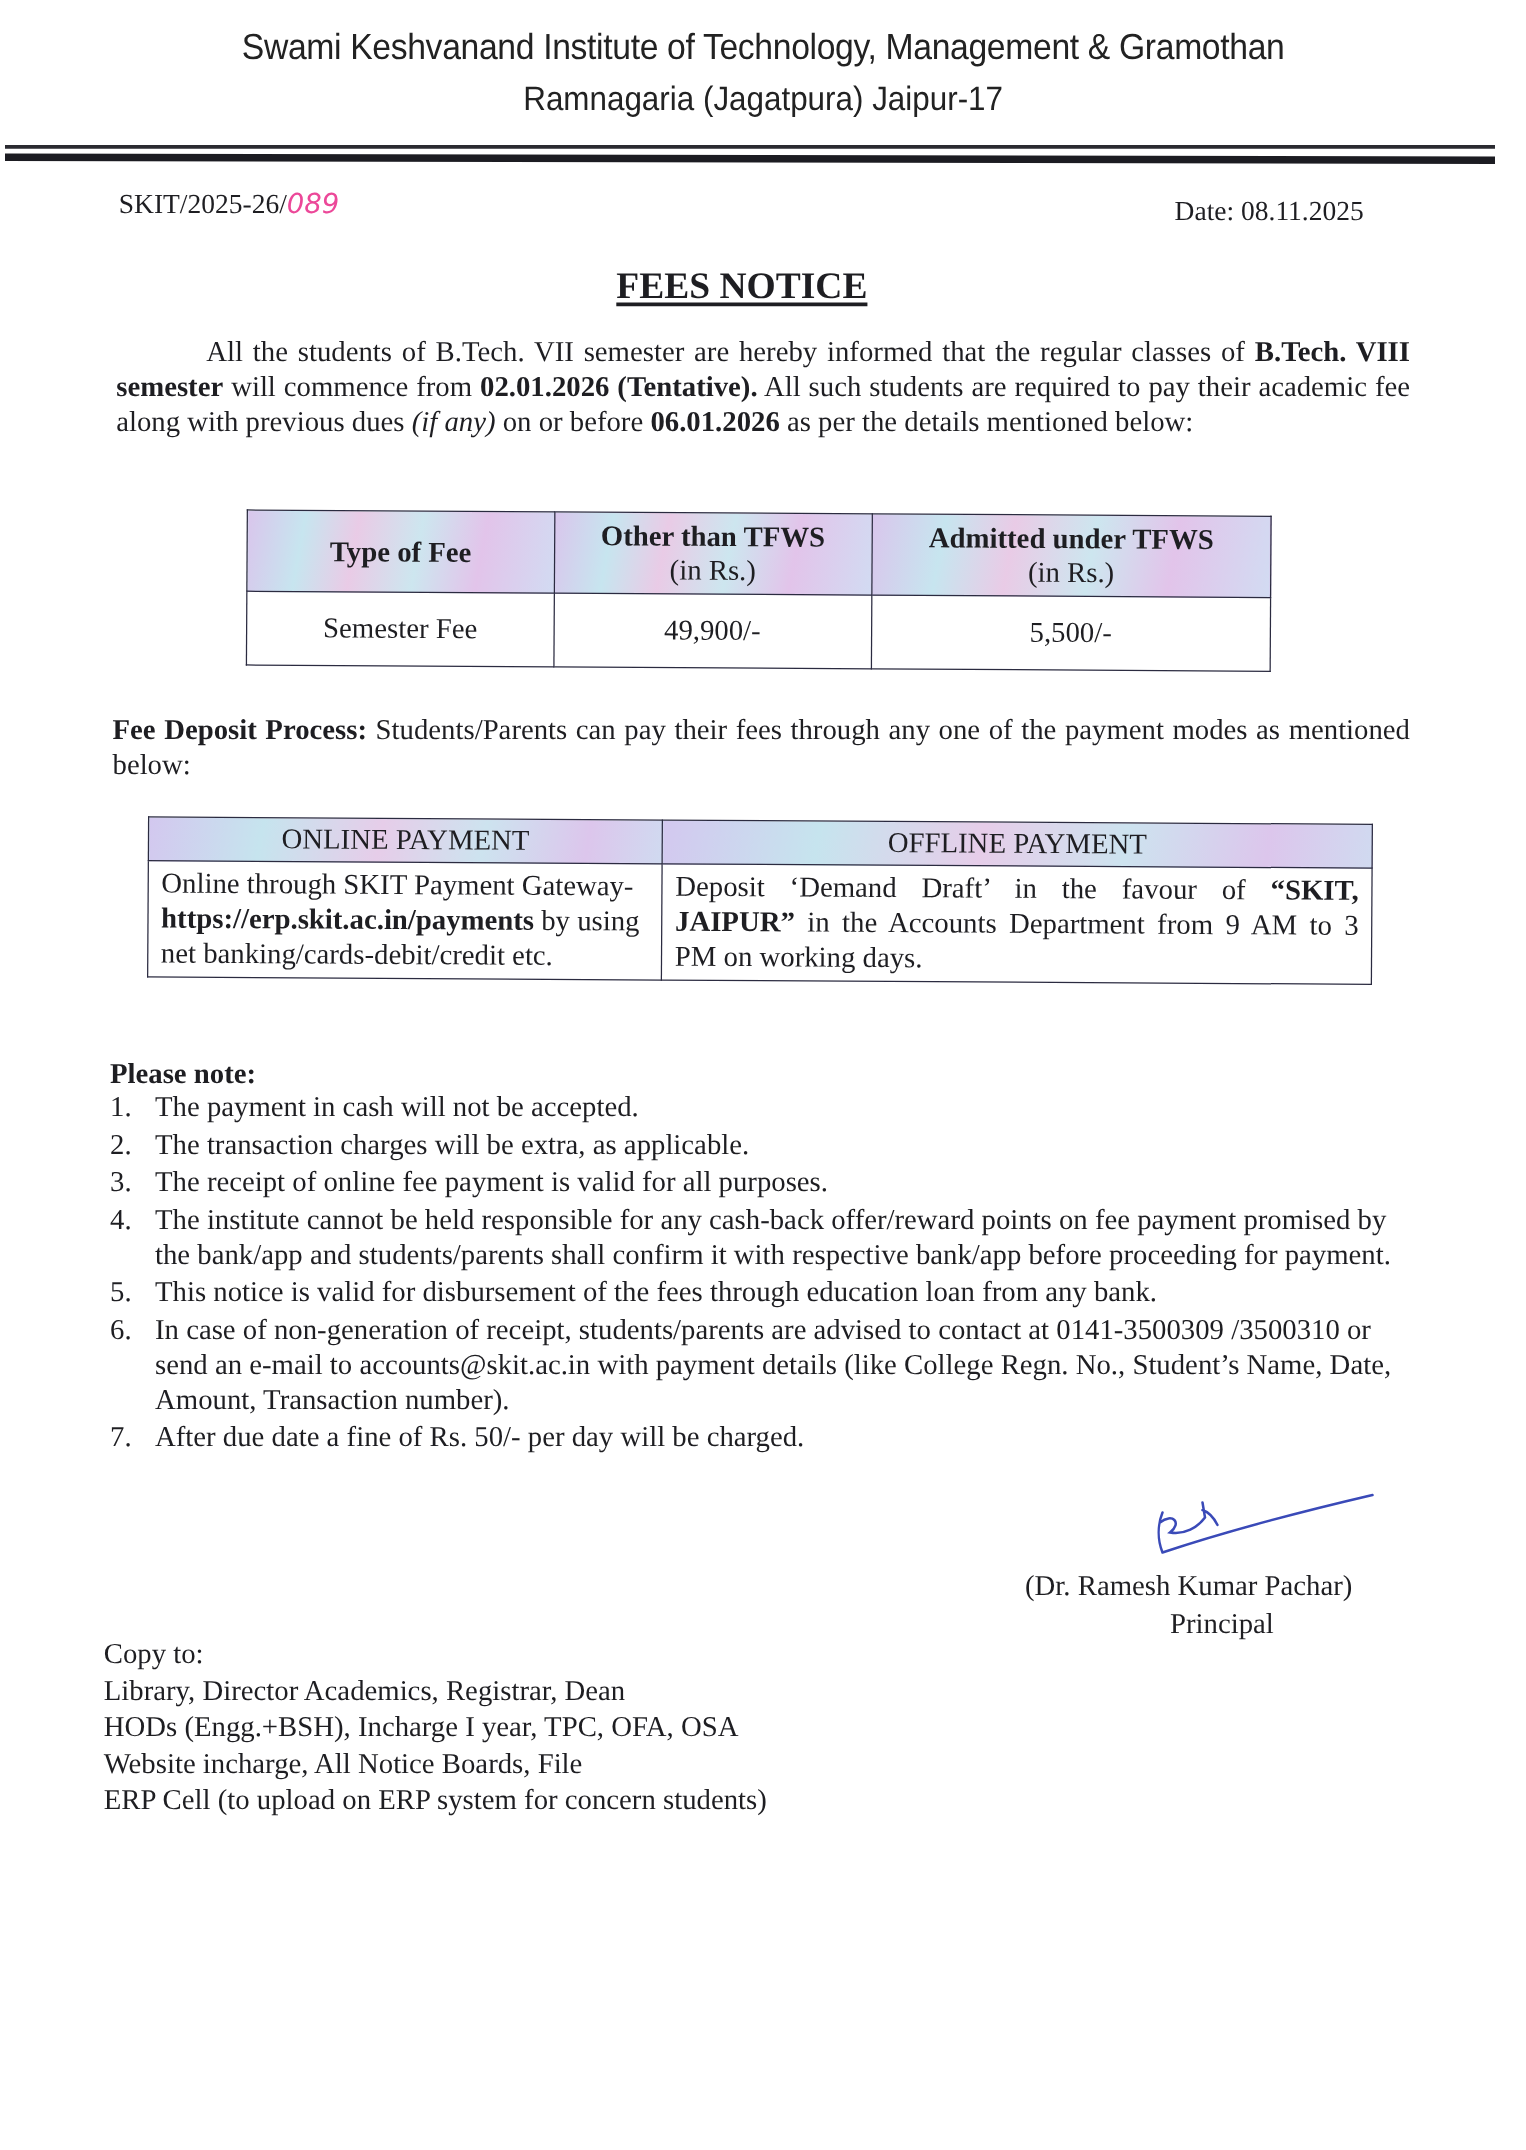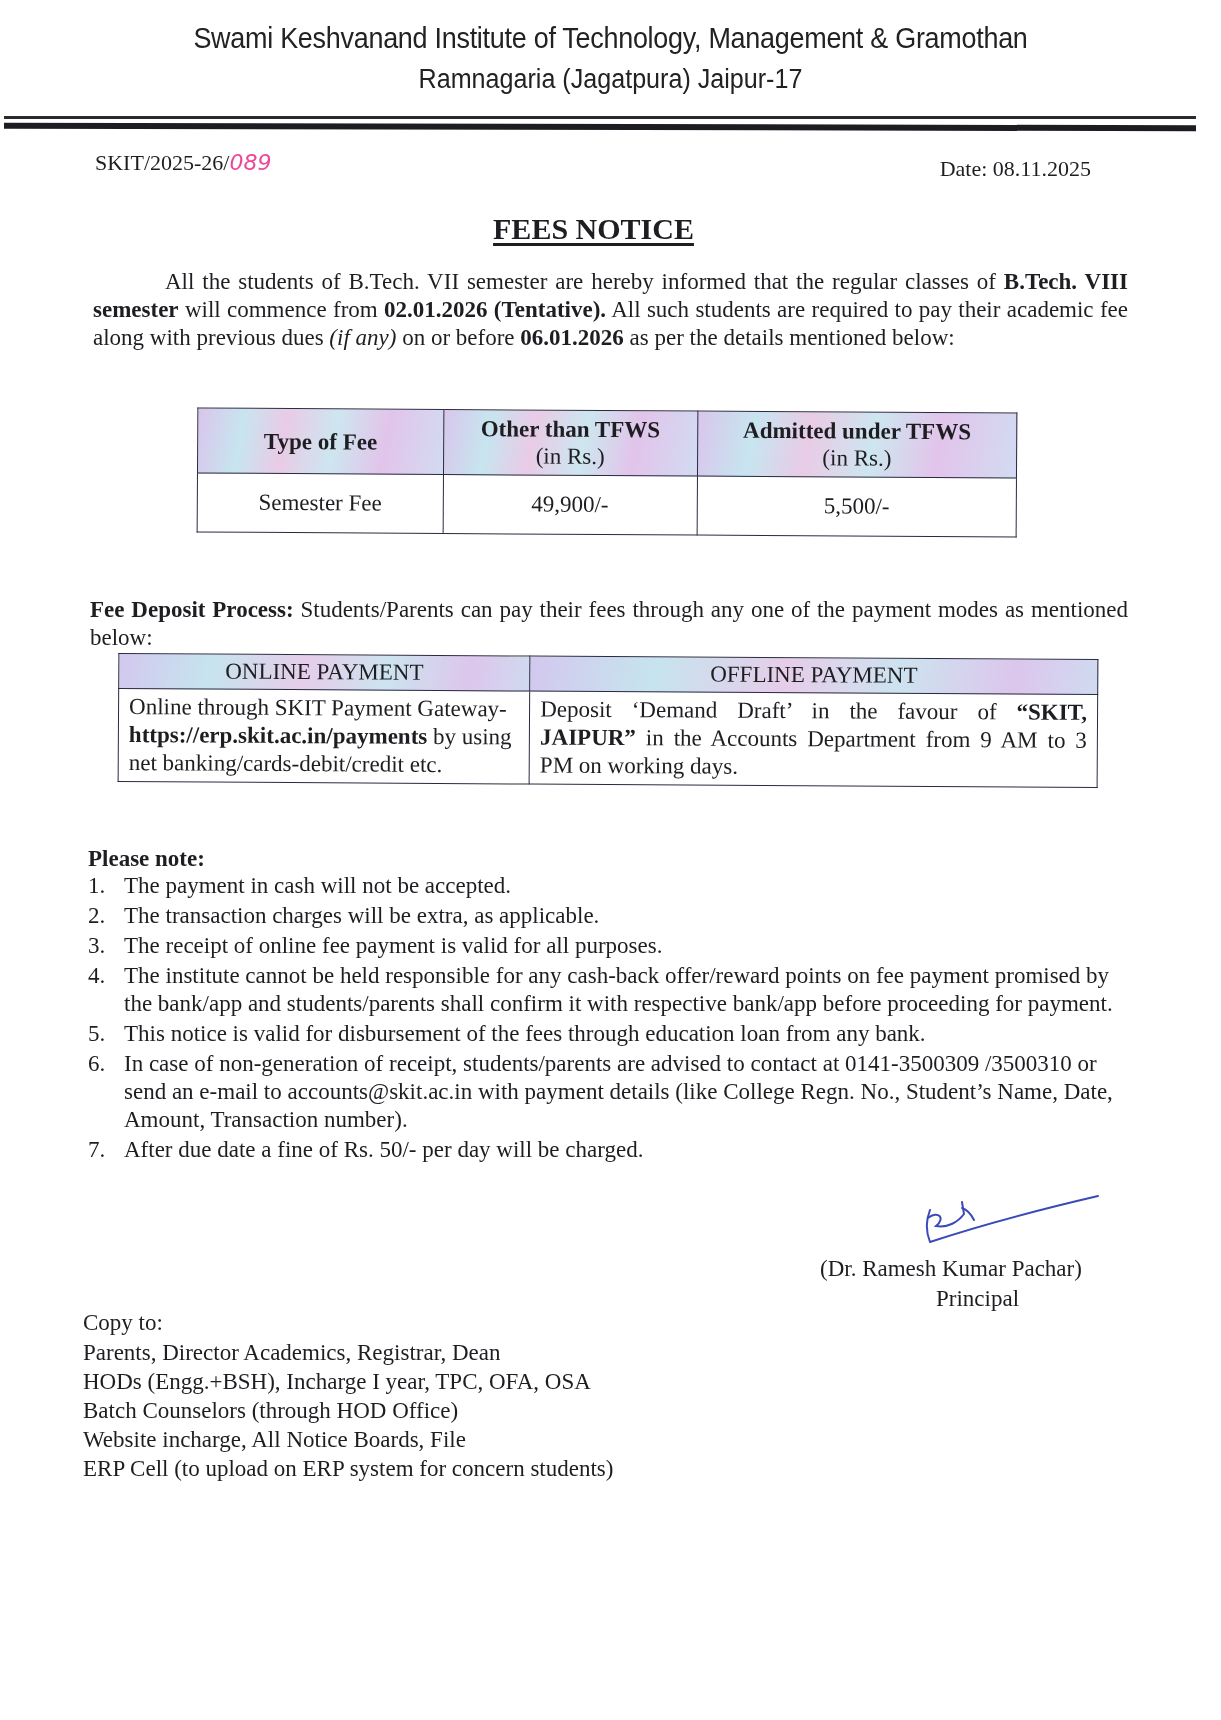--- a/index.html
+++ b/index.html
@@ -98,21 +98,21 @@
     <th><span>Admitted under TFWS</span><br><span class="sub">(in Rs.)</span></th>
   </tr>
   <tr>
     <td>Semester Fee</td>
     <td>49,900/-</td>
     <td>5,500/-</td>
   </tr>
 </tbody>
   </table>
 
-<div class="para" style="top:570px; left:90px; width:1038px;margin-top:26px;">
+<div class="para" style="top:570px; left:90px; width:1038px;">
   <b>Fee Deposit Process:</b><span> Students/Parents can pay their fees through any one of the payment modes as mentioned below:</span>
 </div>
 
 <table class="pay">
   <tbody>
       <tr>
     <th>ONLINE PAYMENT</th>
     <th>OFFLINE PAYMENT</th>
   </tr>
   <tr>
@@ -160,18 +160,17 @@
 
 <svg class="signature" width="190" height="70" viewBox="0 0 190 70">
   <path d="M12 22 C 8 32, 8 44, 12 54 M10 30 C 20 22, 28 30, 18 38 C 30 40, 40 34, 46 26 M46 26 L 44 14 M44 20 C 50 22, 54 28, 56 32 M12 54 C 60 38, 120 22, 180 8" fill="none" stroke="#3a4ab8" stroke-width="2" stroke-linecap="round"></path>
 </svg>
 
 <div class="sign-name">(Dr. Ramesh Kumar Pachar)</div>
 <div class="sign-desig">Principal</div>
 
 <div class="copy-head">Copy to:</div>
 <ul class="copy">
-  <li>Parents, Director Academics, Registrar, Dean</li>
+  <li>Library, Director Academics, Registrar, Dean</li>
   <li>HODs (Engg.+BSH), Incharge I year, TPC, OFA, OSA</li>
-  <li>Batch Counselors (through HOD Office)</li>
   <li>Website incharge, All Notice Boards, File</li>
   <li>ERP Cell (to upload on ERP system for concern students)</li>
 </ul>
 
 </body></html>

